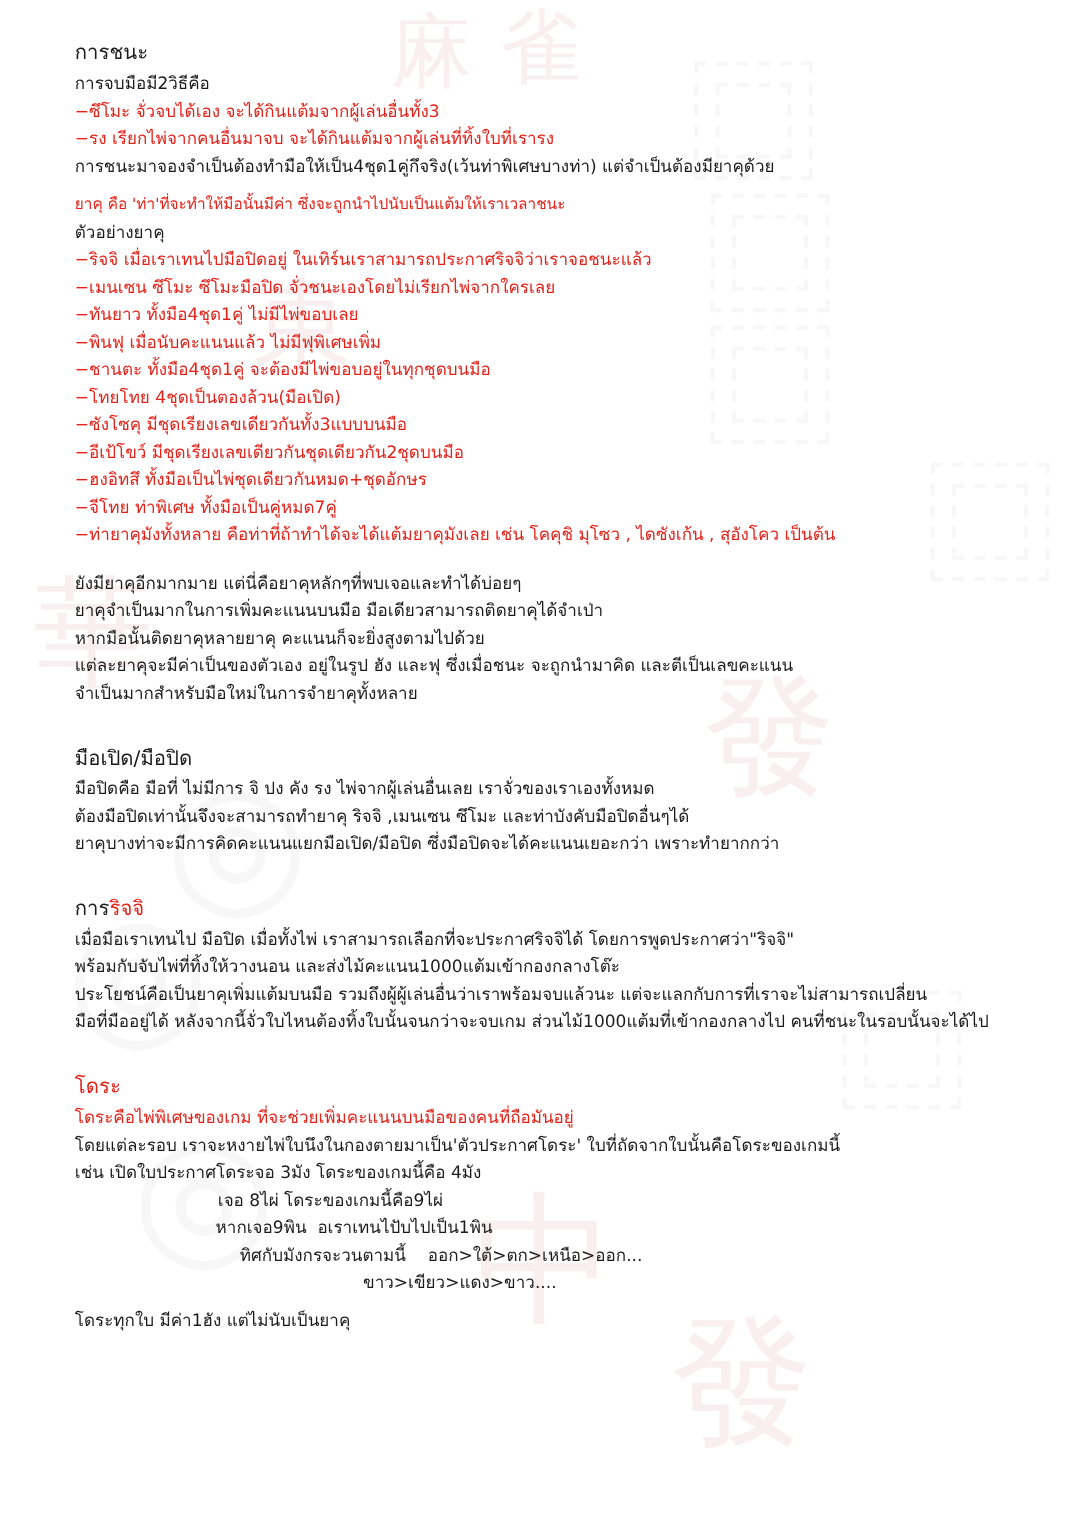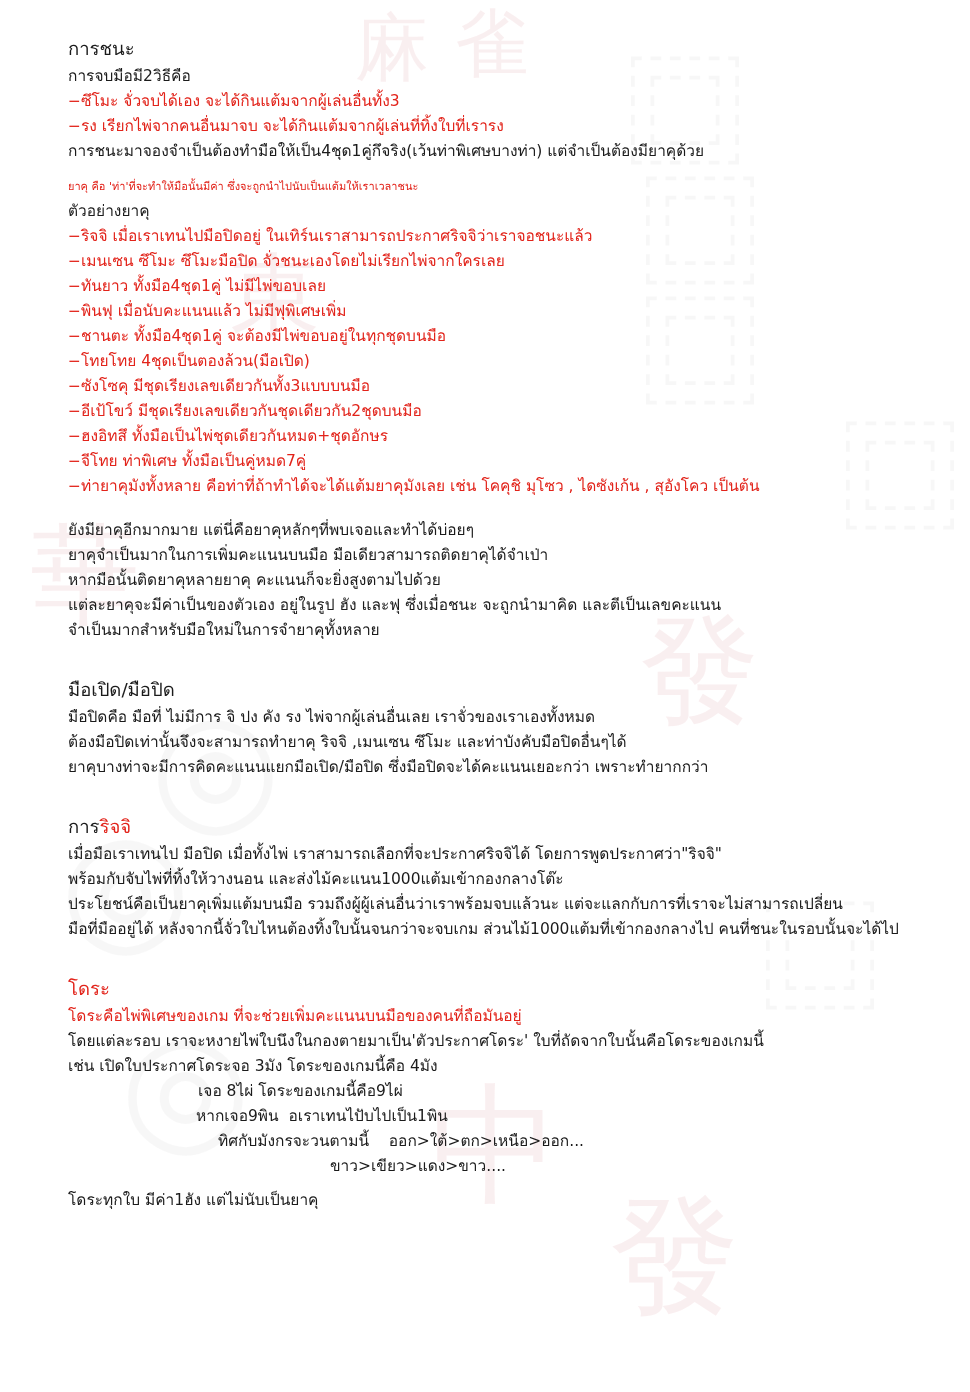--- a/index.html
+++ b/index.html
@@ -87,21 +87,21 @@
 <div id="page">
 
   <div class="sec-head top">การชนะ</div>
   <div class="line">การจบมือมี2วิธีคือ</div>
   <div class="line red">−ซึโมะ จั่วจบได้เอง จะได้กินแต้มจากผู้เล่นอื่นทั้ง3</div>
   <div class="line red">−รง เรียกไพ่จากคนอื่นมาจบ จะได้กินแต้มจากผู้เล่นที่ทิ้งใบที่เรารง</div>
   <div class="line"><span>การชนะมาจองจำเป็นต้องทำมือให้เป็น4ชุด1คู่กึจริง(เว้นท่าพิเศษบางท่า) แต่จำเป็นต้องมียาคุด้วย</span></div>
 
   <div class="spacer-sm"></div>
 
-  <div class="line"><span class="red" style="font-size:11px">ยาคุ คือ 'ท่า'ที่จะทำให้มือนั้นมีค่า ซึ่งจะถูกนำไปนับเป็นแต้มให้เราเวลาชนะ</span></div>
+  <div class="line"><span class="red" style="font-size:14px">ยาคุ คือ 'ท่า'ที่จะทำให้มือนั้นมีค่า ซึ่งจะถูกนำไปนับเป็นแต้มให้เราเวลาชนะ</span></div>
   <div class="line">ตัวอย่างยาคุ</div>
 
   <div class="line red">−ริจจิ เมื่อเราเทนไปมือปิดอยู่ ในเทิร์นเราสามารถประกาศริจจิว่าเราจอชนะแล้ว</div>
   <div class="line red">−เมนเซน ซึโมะ ซึโมะมือปิด จั่วชนะเองโดยไม่เรียกไพ่จากใครเลย</div>
   <div class="line red">−ทันยาว ทั้งมือ4ชุด1คู่ ไม่มีไพ่ขอบเลย</div>
   <div class="line red">−พินฟุ เมื่อนับคะแนนแล้ว ไม่มีฟุพิเศษเพิ่ม</div>
   <div class="line red">−ชานตะ ทั้งมือ4ชุด1คู่ จะต้องมีไพ่ขอบอยู่ในทุกชุดบนมือ</div>
   <div class="line red">−โทยโทย 4ชุดเป็นตองล้วน(มือเปิด)</div>
   <div class="line red">−ซังโซคุ มีชุดเรียงเลขเดียวกันทั้ง3แบบบนมือ</div>
   <div class="line red">−อีเป้โขว์ มีชุดเรียงเลขเดียวกันชุดเดียวกัน2ชุดบนมือ</div>

